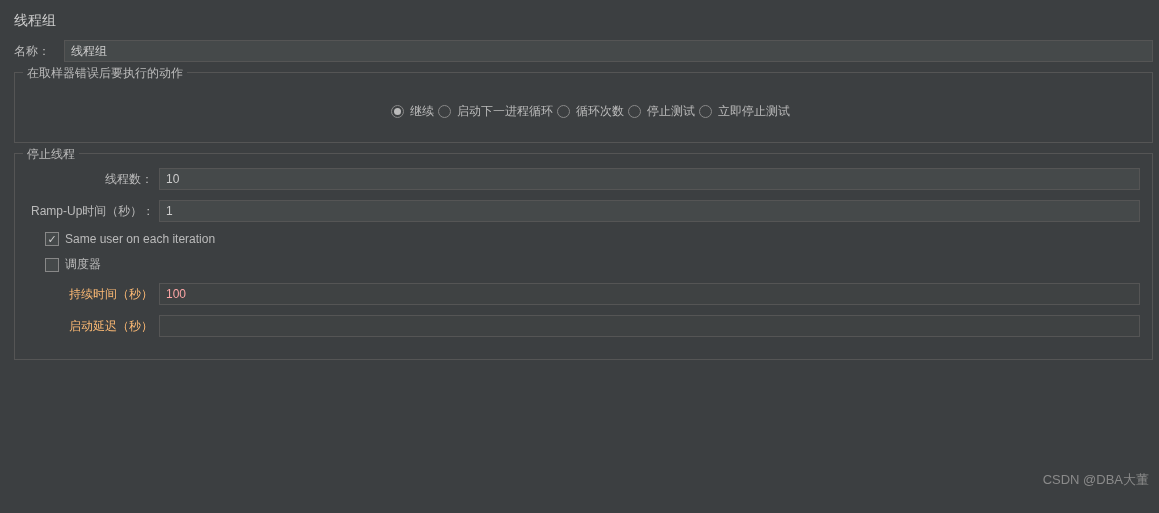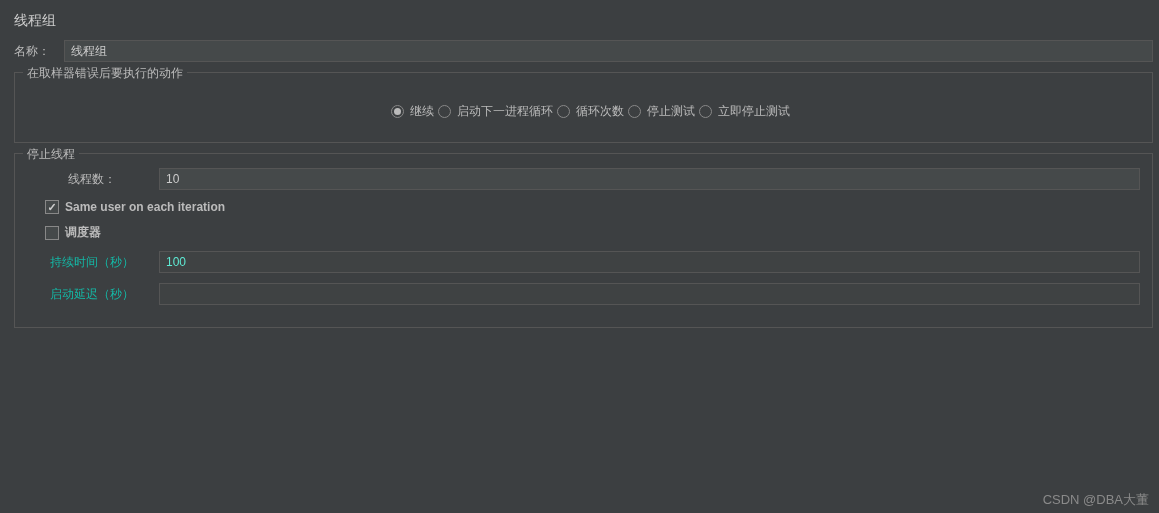--- a/index.html
+++ b/index.html
@@ -94,30 +94,30 @@
       align-items: center;
       justify-content: center;
       font-size: 11px;
       color: #cccccc;
       line-height: 1;
     }
     .checkbox.checked::after { content: "✓"; }
     .props .row { margin-bottom: 10px; }
     .props .label-col {
       width: 126px;
-      text-align: center;
+      text-align: right;
       padding-left: 4px;
     }
-    .check-only { padding-left: 18px; margin-bottom: 10px; font-weight: bold; }
-    .disabled { color: #14b8a6; font-family: Liberation Serif, serif; }
-    .input.disabled-input { background: #3f4243; color: #5eead4; }
+    .check-only { padding-left: 18px; margin-bottom: 10px; }
+    .disabled { color: #fdba74; font-family: Liberation Serif, serif; }
+    .input.disabled-input { background: #3f4243; color: #fca5a5; }
     .watermark {
       position: absolute;
       right: 10px;
-      bottom: 4px;
+      bottom: 24px;
       color: #8a8a8a;
       font-size: 13px;
     }
   </style>
 </head>
 <body>
 
 <div class="panel">
   <div class="title">线程组</div>
 
@@ -154,20 +154,24 @@
   </div>
 
   <div class="fieldset props">
     <span class="legend">停止线程</span>
 
     <div class="row">
       <span class="label label-col">线程数：</span>
       <input class="input" value="10" style="">
     </div>
 
+    <div class="row">
+      <span class="label label-col">Ramp-Up时间（秒）：</span>
+      <input class="input" value="1" style="">
+    </div>
 
 
     <div class="check-only check-item">
       <span class="checkbox checked"></span>
       <span class="label">Same user on each iteration</span>
     </div>
 
 
     <div class="check-only check-item">
       <span class="checkbox"></span>

